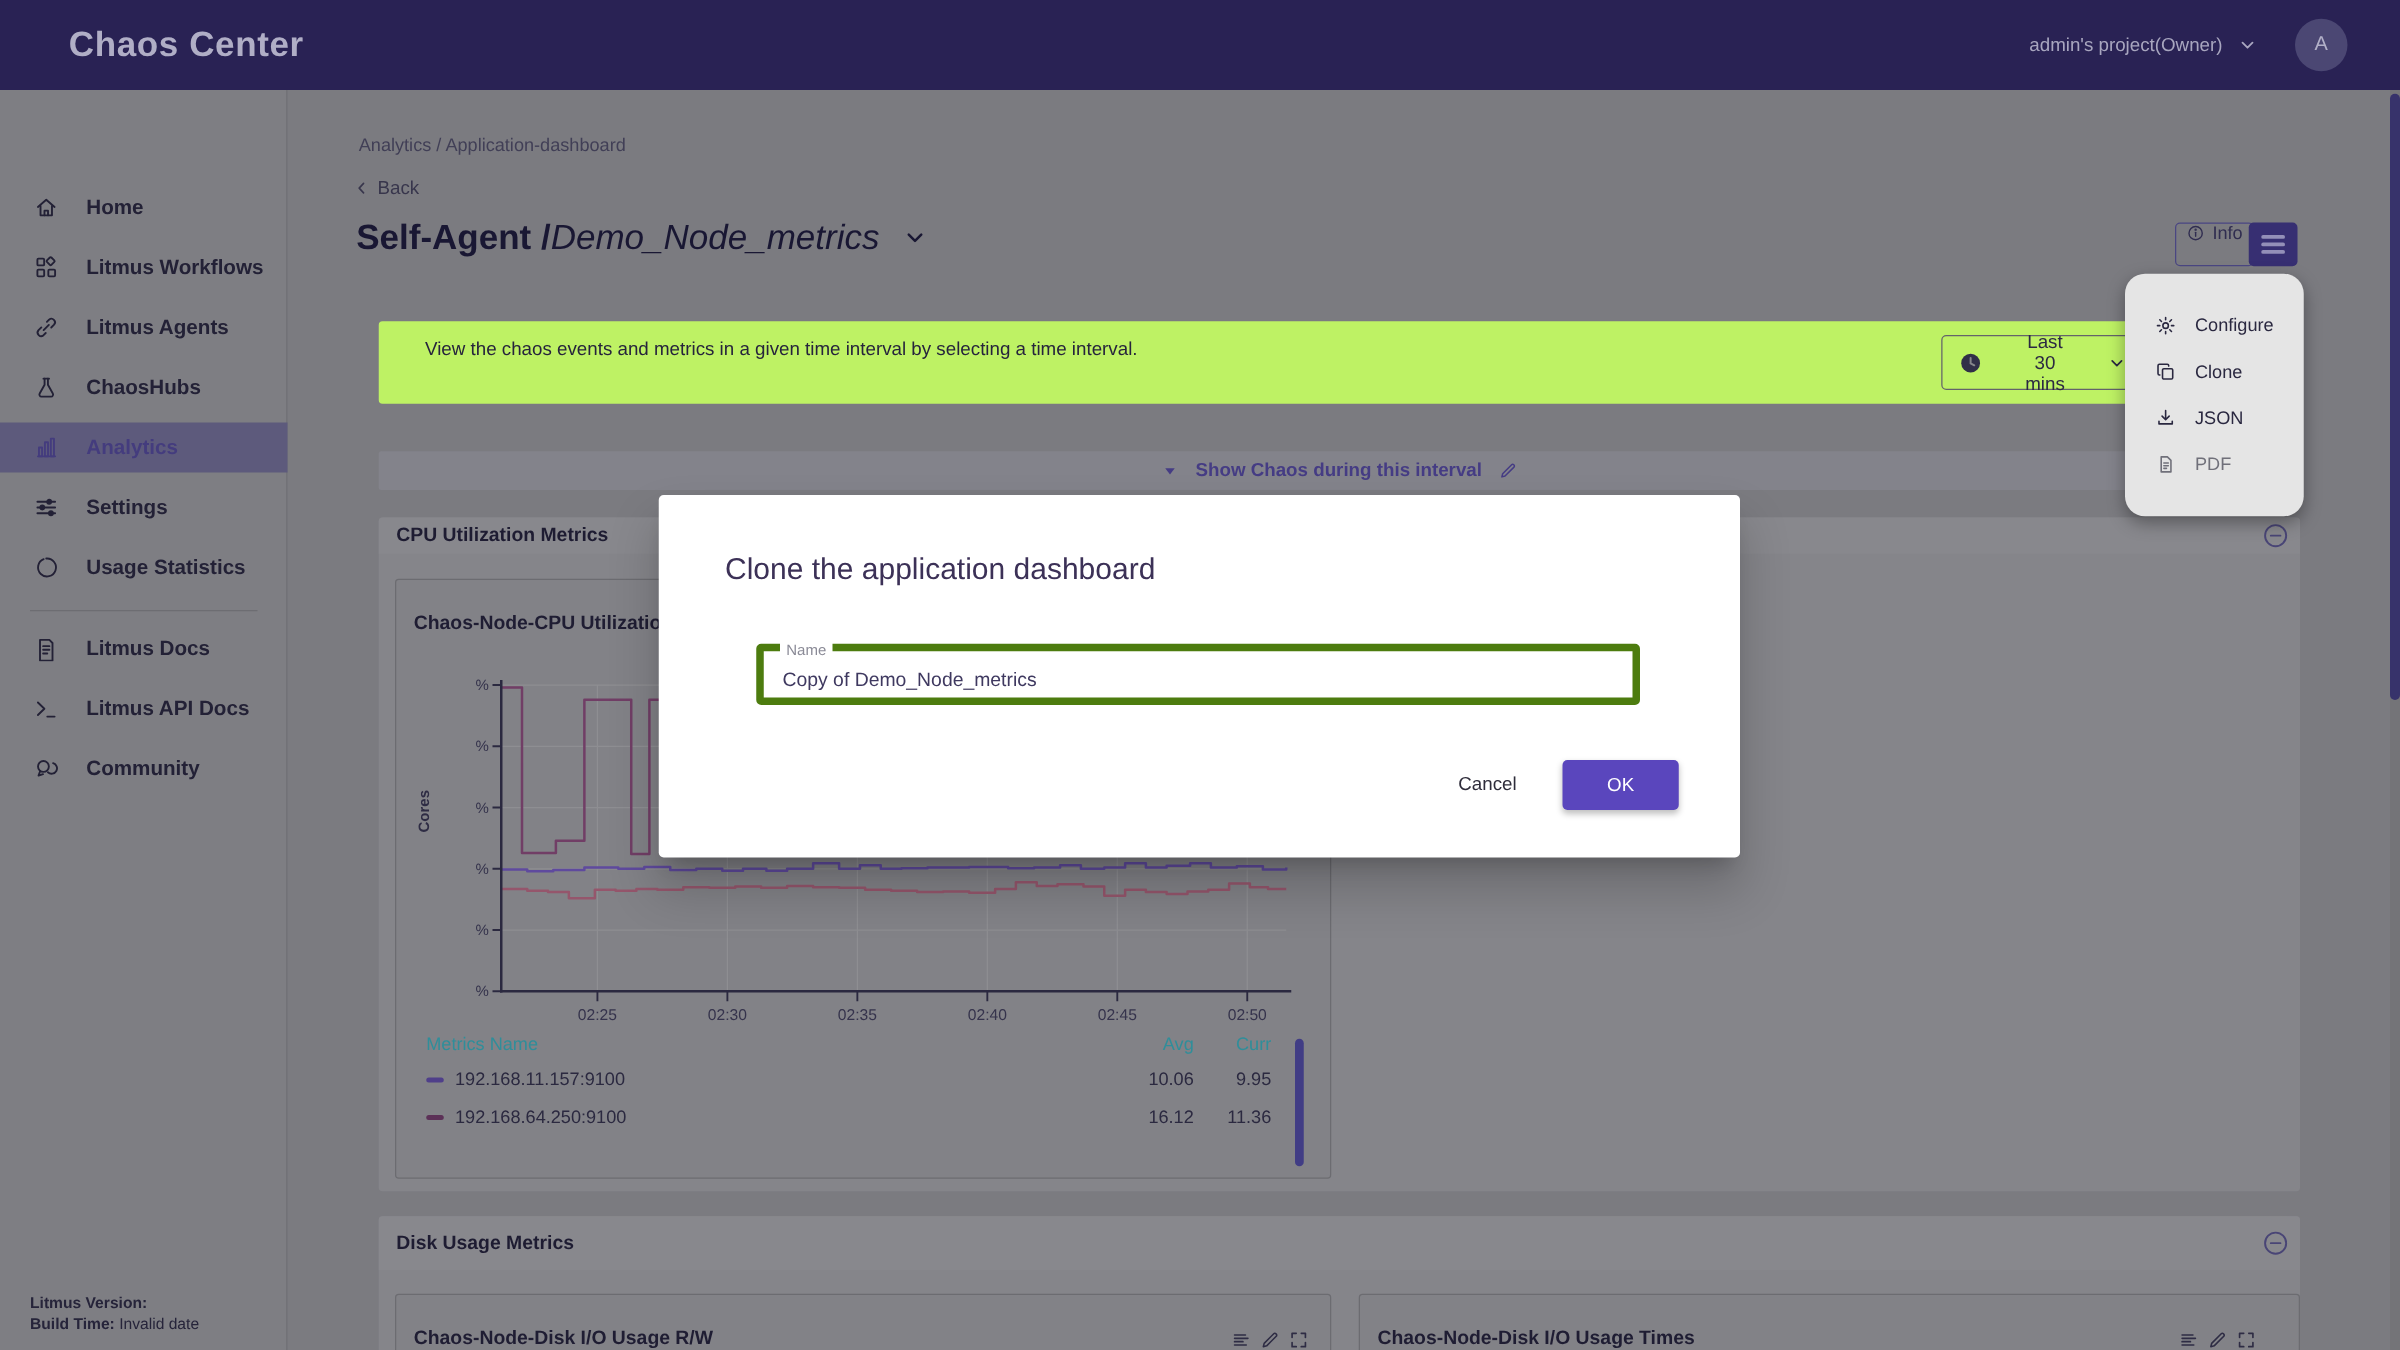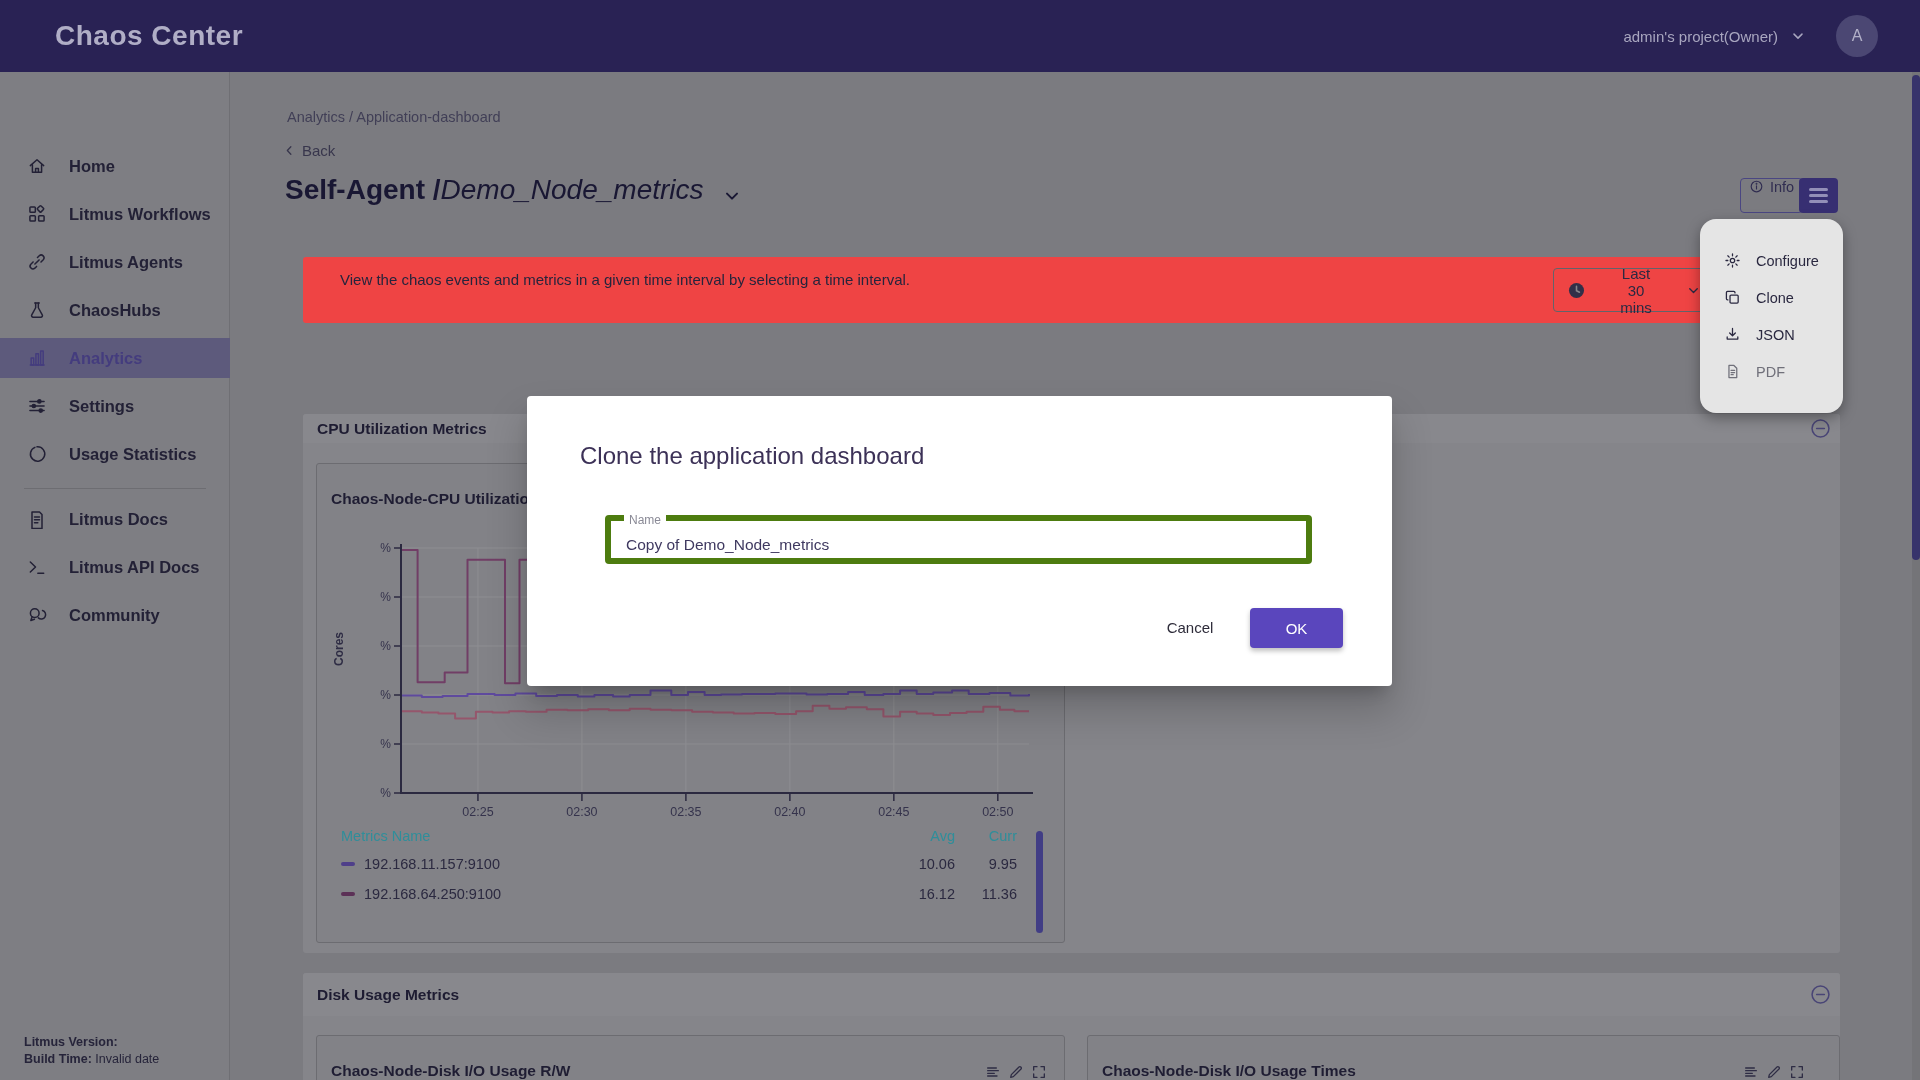--- a/index.html
+++ b/index.html
@@ -22,35 +22,35 @@
   .side-item .lbl { font-size:16.5px; font-weight:600; color:#232136; }
   .side-item.active { background:#5d5a7c; }
   .side-item.active .lbl, .side-item.active .icon { color:#443c7e; }
   .side-divider { height:1px; background:#6d6d72; margin:6px 24px 10px 24px; }
   .side-footer { position:absolute; left:24px; bottom:12px; font-size:12.5px; color:#26243a; line-height:17px; }
   .side-footer b { font-weight:700; }
 
   
   .crumbs { position:absolute; left:287px; top:109px; font-size:14.5px; color:#413f56; z-index:1; }
   .backrow { position:absolute; left:283px; top:142px; display:flex; align-items:center; gap:6px; color:#38364c; font-size:15px; cursor:pointer; }
-  .titlerow { position:absolute; left:285px; top:174px; display:flex; align-items:flex-end; color:#191733; }
+  .titlerow { position:absolute; left:285px; top:174px; display:flex; align-items:flex-start; color:#191733; }
   .titlerow .t1 { font-size:28px; font-weight:700; }
   .titlerow .t2 { font-size:28px; font-weight:500; font-style:italic; }
   .titlerow .icon { margin-left:18px; margin-top:6px; }
 
   .btn-info { position:absolute; left:1708px; top:178px; width:63px; height:35px; border:1px solid #4a4682; border-radius:4px; display:flex; align-items:flex-start; justify-content:center; gap:6px; color:#302d50; font-size:14.5px; cursor:pointer; z-index:4;margin-left:32px; }
   .btn-menu { position:absolute; left:1799px; top:178px; width:39px; height:35px; background:#372f72; border-radius:4px; display:flex; flex-direction:column; align-items:center; justify-content:center; gap:3.5px; cursor:pointer; z-index:4; }
   .btn-menu i { display:block; width:19px; height:2.4px; background:#938fb8; border-radius:2px; }
 
   .dropdown { position:absolute; left:1700px; top:219px; width:143px; background:#e5e5e5; border-radius:16px; box-shadow:0 5px 14px rgba(0,0,0,.35); padding:23px 0; z-index:5; }
   .dd-item { height:37px; display:flex; align-items:center; padding-left:24px; gap:15px; font-size:14.5px; color:#2a2840; cursor:pointer; }
   .dd-item.disabled { color:#70707a; cursor:default; }
   .dd-item.disabled .icon { color:#70707a; }
 
-  .banner { position:absolute; left:303px; top:257px; width:1537px; height:66px; background:#ef4444; border-radius:3px; }
+  .banner { position:absolute; left:303px; top:257px; width:1537px; height:66px; background:#bef264; border-radius:3px; }
   .banner-text { position:absolute; left:37px; top:14px; width:640px; font-size:15px; line-height:18px; color:#26243c; }
   .timesel { position:absolute; left:1250px; top:11px; width:161px; height:44px; border:1px solid #63636a; border-radius:4px; display:flex; align-items:center; padding:0 12px 0 13px; gap:26px; cursor:pointer; color:#2b2942; }
   .timesel .lbl { font-size:15px; flex:1; text-align:center; }
 
   .chaos-strip { position:absolute; left:303px; top:361px; width:1537px; height:31px; background:#83838b; border-radius:2px; display:flex; align-items:center; justify-content:center; gap:13px; color:#453c84; cursor:pointer; }
   .chaos-strip .lbl { font-size:15px; font-weight:600; }
 
   .panel { position:absolute; left:303px; width:1537px; background:#85858a; border-radius:3px; }
   .panel-head { position:relative; height:29px; background:#88888d; border-radius:3px 3px 0 0; }
   .panel-head .ttl { position:absolute; left:14px; top:6px; font-size:15.5px; font-weight:700; color:#1e1c32; }
@@ -302,20 +302,33 @@
         </span>
       <span class="lbl">Last 30 mins</span>
       <span class="icon">
           <svg width="15" height="15" viewBox="0 0 24 24" fill="none" stroke="currentColor" stroke-width="2.2" stroke-linecap="round" stroke-linejoin="round">
             <path d="M6 9.2l6 6 6-6"></path>
           </svg>
         </span>
     </div>
   </div>
 
+  <div class="chaos-strip">
+    <span class="icon">
+        <svg width="14" height="14" viewBox="0 0 24 24">
+          <path d="M5.5 8h13l-6.5 8.5z" fill="currentColor"></path>
+        </svg>
+      </span>
+    <span class="lbl">Show Chaos during this interval</span>
+    <span class="icon">
+        <svg width="15" height="15" viewBox="0 0 24 24" fill="none" stroke="currentColor" stroke-width="1.9" stroke-linecap="round" stroke-linejoin="round">
+          <path d="M4 20l1-4L16.5 4.5a1.8 1.8 0 012.6 0l.4.4a1.8 1.8 0 010 2.6L8 19l-4 1z"></path>
+        </svg>
+      </span>
+  </div>
 
   <div class="panel" style="top:414px; height:539px;">
     <div class="panel-head">
       <div class="ttl">CPU Utilization Metrics</div>
       <span class="minus icon">
           <svg width="23" height="23" viewBox="0 0 24 24" fill="none" stroke="currentColor" stroke-width="1.6" stroke-linecap="round">
             <circle cx="12" cy="12" r="8.8"></circle>
             <path d="M8 12h8"></path>
           </svg>
         </span>

